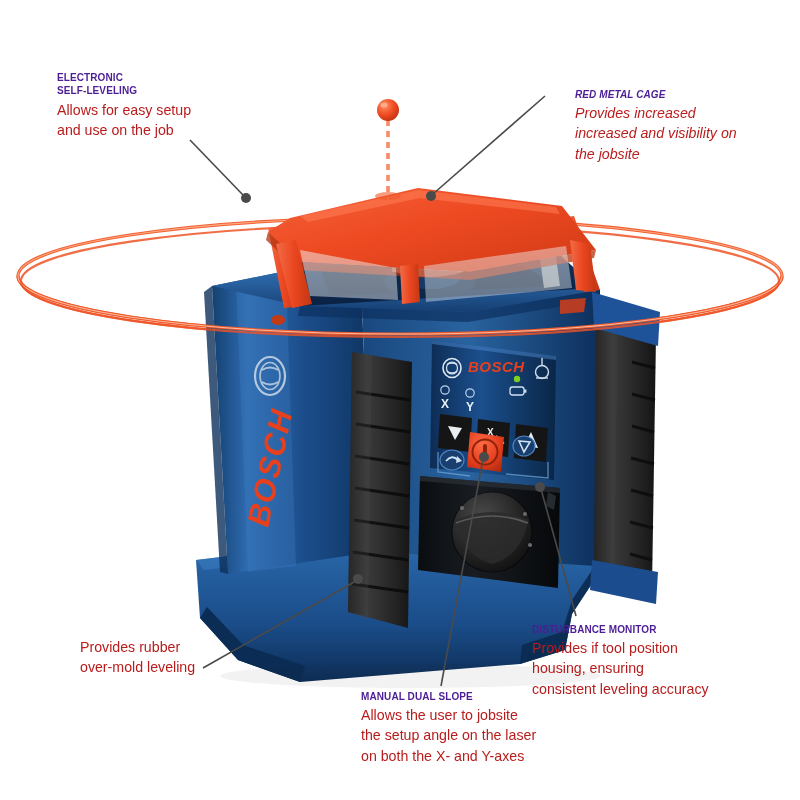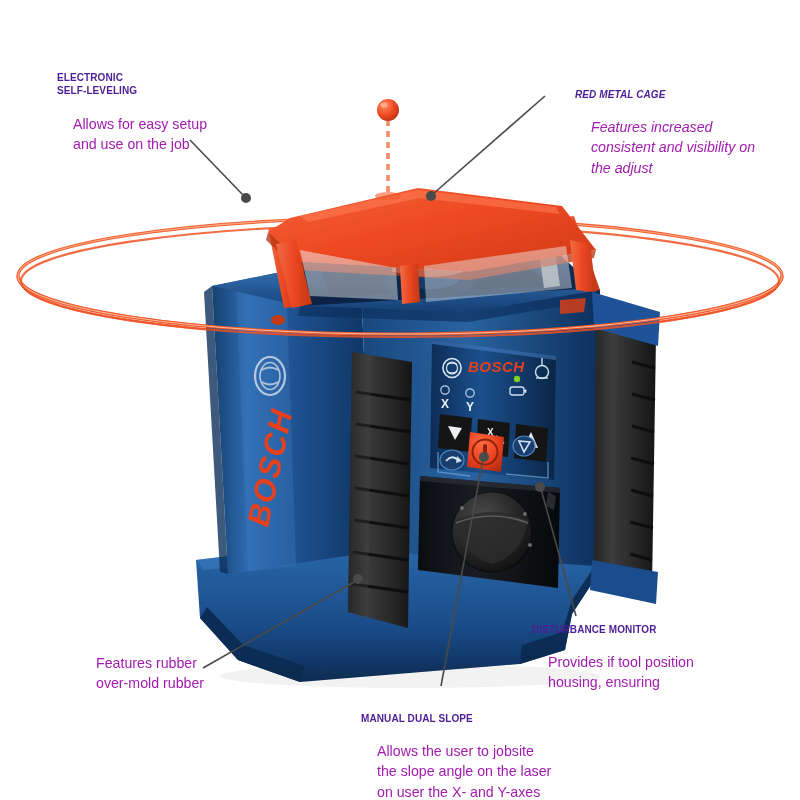--- a/index.html
+++ b/index.html
@@ -41,30 +41,30 @@
     font-weight: bold;
     color: #4c1d95;
     letter-spacing: 0.01em;
     line-height: 1.33;
     margin: 0 0 2px 0;
     text-transform: uppercase;
   }
   .callout .c-body {
     font-size: 14.2px;
     font-weight: normal;
-    color: #a21caf;
+    color: #b91c1c;
     line-height: 1.42;
-    margin: 16px;
+    margin: 0;
   }
 
   
   #callout-self-leveling { left: 57px;  top: 71px;  width: 215px; }
   #callout-red-cage      { left: 575px; top: 88px;  width: 236px; font-style: italic; }
   #callout-housing       { left: 80px;  top: 637px; width: 205px; }
-  #callout-dual-slope    { left: 361px; top: 712px; width: 215px; }
+  #callout-dual-slope    { left: 361px; top: 690px; width: 215px; }
   #callout-disturbance   { left: 532px; top: 623px; width: 240px; }
 </style>
 </head>
 <body>
 
 <div id="stage">
 
   <div class="product-layer">
     <svg width="800" height="800" viewBox="0 0 800 800">
       <defs>
@@ -368,30 +368,30 @@
     </svg>
   </div>
 
   <div class="callout" id="callout-self-leveling">
     <div class="c-title"><span>ELECTRONIC</span><br><span>SELF-LEVELING</span></div>
     <div class="c-body"><span>Allows for easy setup</span><br><span>and use on the job</span></div>
   </div>
 
   <div class="callout" id="callout-red-cage">
     <div class="c-title">RED METAL CAGE</div>
-    <div class="c-body"><span>Features increased</span><br><span>consistent and visibility on</span><br><span>the adjust</span></div>
+    <div class="c-body"><span>Provides increased</span><br><span>increased and visibility on</span><br><span>the jobsite</span></div>
   </div>
 
   <div class="callout" id="callout-housing">
-    <div class="c-body"><span>Features rubber</span><br><span>over-mold rubber</span></div>
+    <div class="c-body"><span>Provides rubber</span><br><span>over-mold leveling</span></div>
   </div>
 
   <div class="callout" id="callout-dual-slope">
     <div class="c-title">MANUAL DUAL SLOPE</div>
-    <div class="c-body"><span>Allows the user to jobsite</span><br><span>the slope angle on the laser</span><br><span>on user the X- and Y-axes</span></div>
+    <div class="c-body"><span>Allows the user to jobsite</span><br><span>the setup angle on the laser</span><br><span>on both the X- and Y-axes</span></div>
   </div>
 
   <div class="callout" id="callout-disturbance">
     <div class="c-title">DISTURBANCE MONITOR</div>
-    <div class="c-body"><span>Provides if tool position</span><br><span>housing, ensuring</span><br></div>
+    <div class="c-body"><span>Provides if tool position</span><br><span>housing, ensuring</span><br><span>consistent leveling accuracy</span></div>
   </div>
 
 </div>
 
 </body></html>

